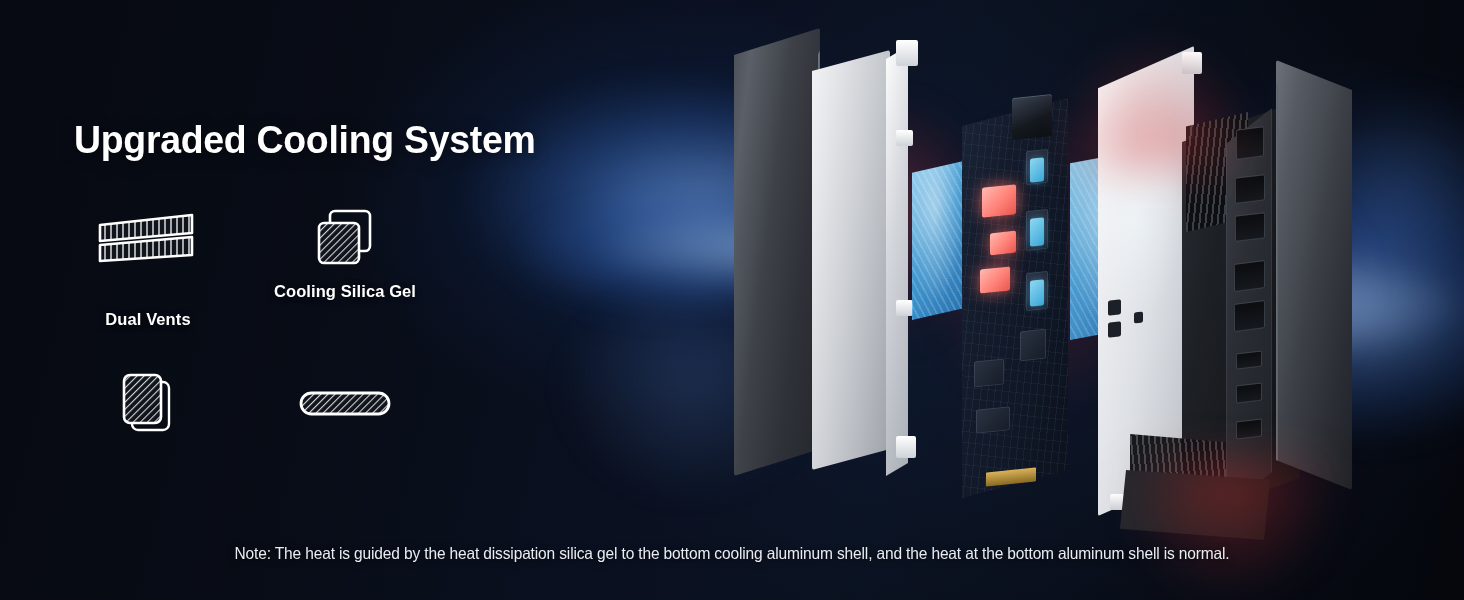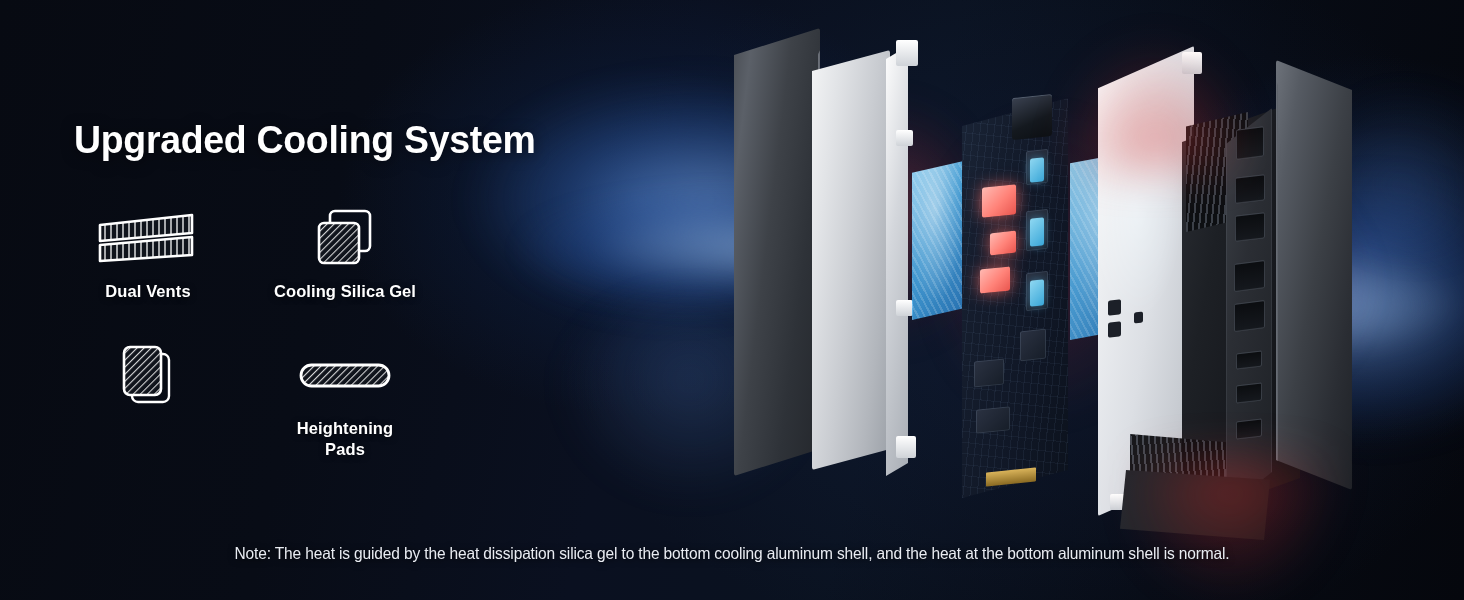--- a/index.html
+++ b/index.html
@@ -51,21 +51,21 @@
     font-size:39px; font-weight:700; color:#ffffff;
     letter-spacing:-.3px; white-space:nowrap;
     transform:scaleX(.96); transform-origin:left center;
     text-shadow:0 2px 14px rgba(0,0,0,.55);
   }
 
   .features { position:absolute; left:74px; top:182px; width:420px; }
   .frow { display:flex; }
   .frow + .frow { margin-top:42px; }
   .fcell { display:flex; flex-direction:column; align-items:center; }
-  .fcell.c1 { width:148px; }
+  .fcell.c1 { width:148px;gap:28px; }
   .fcell.c2 { width:178px; margin-left:34px; }
 
   .ficon { height:62px; display:flex; align-items:center; justify-content:center; }
   .flabel {
     margin-top:12px; font-size:16.5px; font-weight:600; color:#fff;
     text-align:center; line-height:1.26; letter-spacing:.1px;
     text-shadow:0 1px 6px rgba(0,0,0,.6);
   }
 
   
@@ -434,21 +434,20 @@
             <svg width="94" height="30" viewBox="0 0 94 30">
               <defs>
                 <pattern id="hatchC" width="5" height="5" patternUnits="userSpaceOnUse" patternTransform="rotate(45)">
                   <rect width="5" height="5" fill="#10141c"></rect>
                   <line x1="0" y1="0" x2="0" y2="5" stroke="#ffffff" stroke-width="2.2" opacity=".82"></line>
                 </pattern>
               </defs>
               <rect x="3" y="5" width="88" height="21" rx="10.5" fill="url(#hatchC)" stroke="#fff" stroke-width="2.8"></rect>
             </svg>
           </div>
-          <div class="flabel">Heightening<br>Pads</div>
         </div>
 
       </div>
     </div>
   </div>
 
   <div class="product">
 
     <div class="layer p-dark"></div>
 

